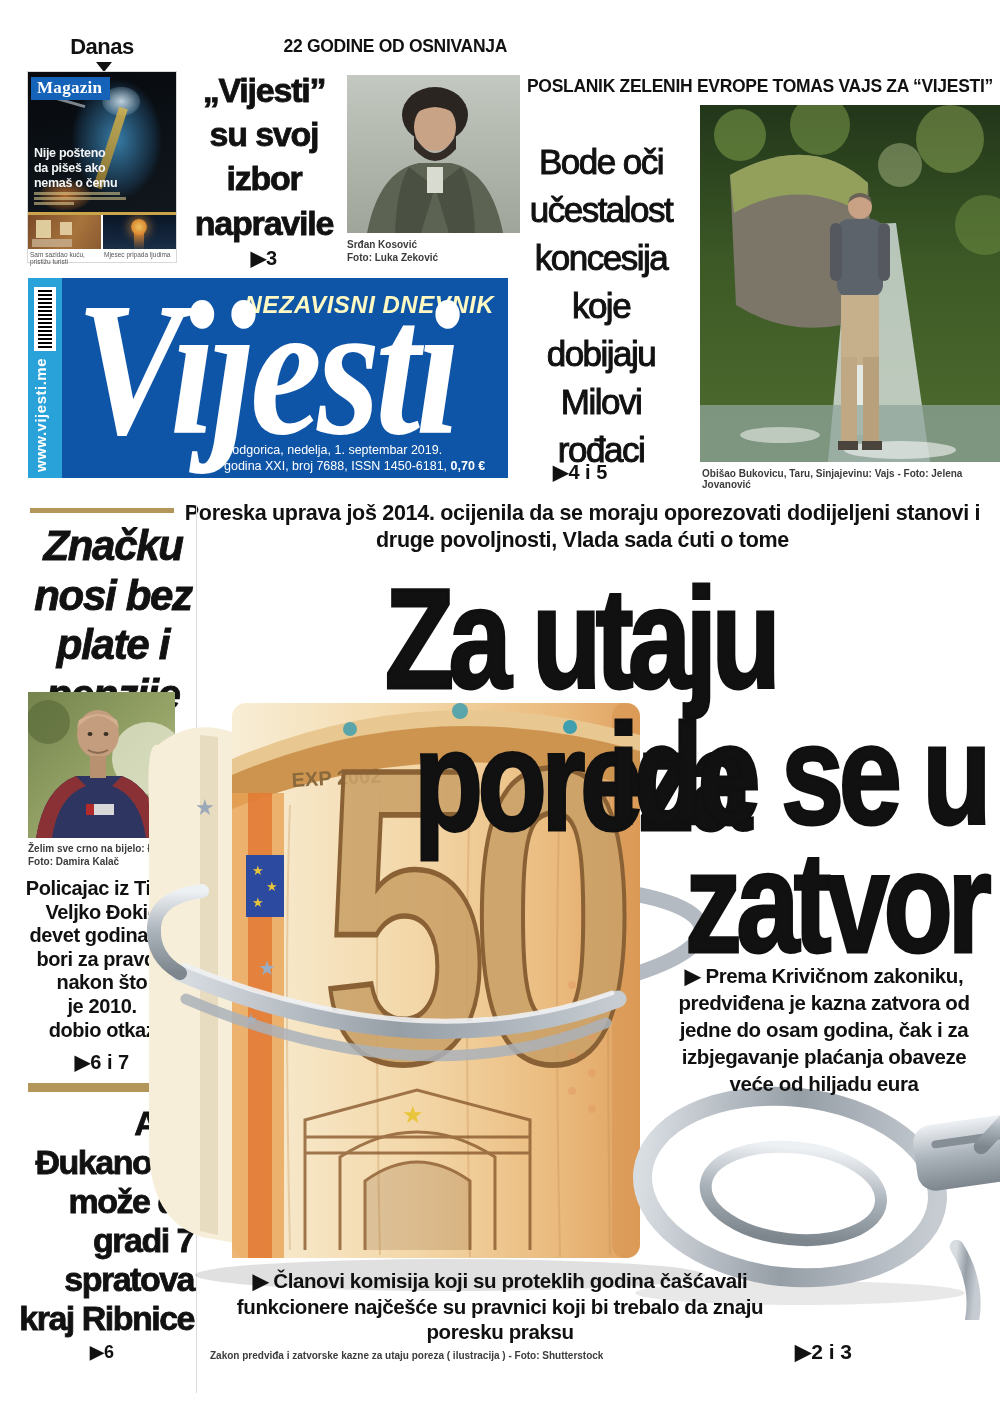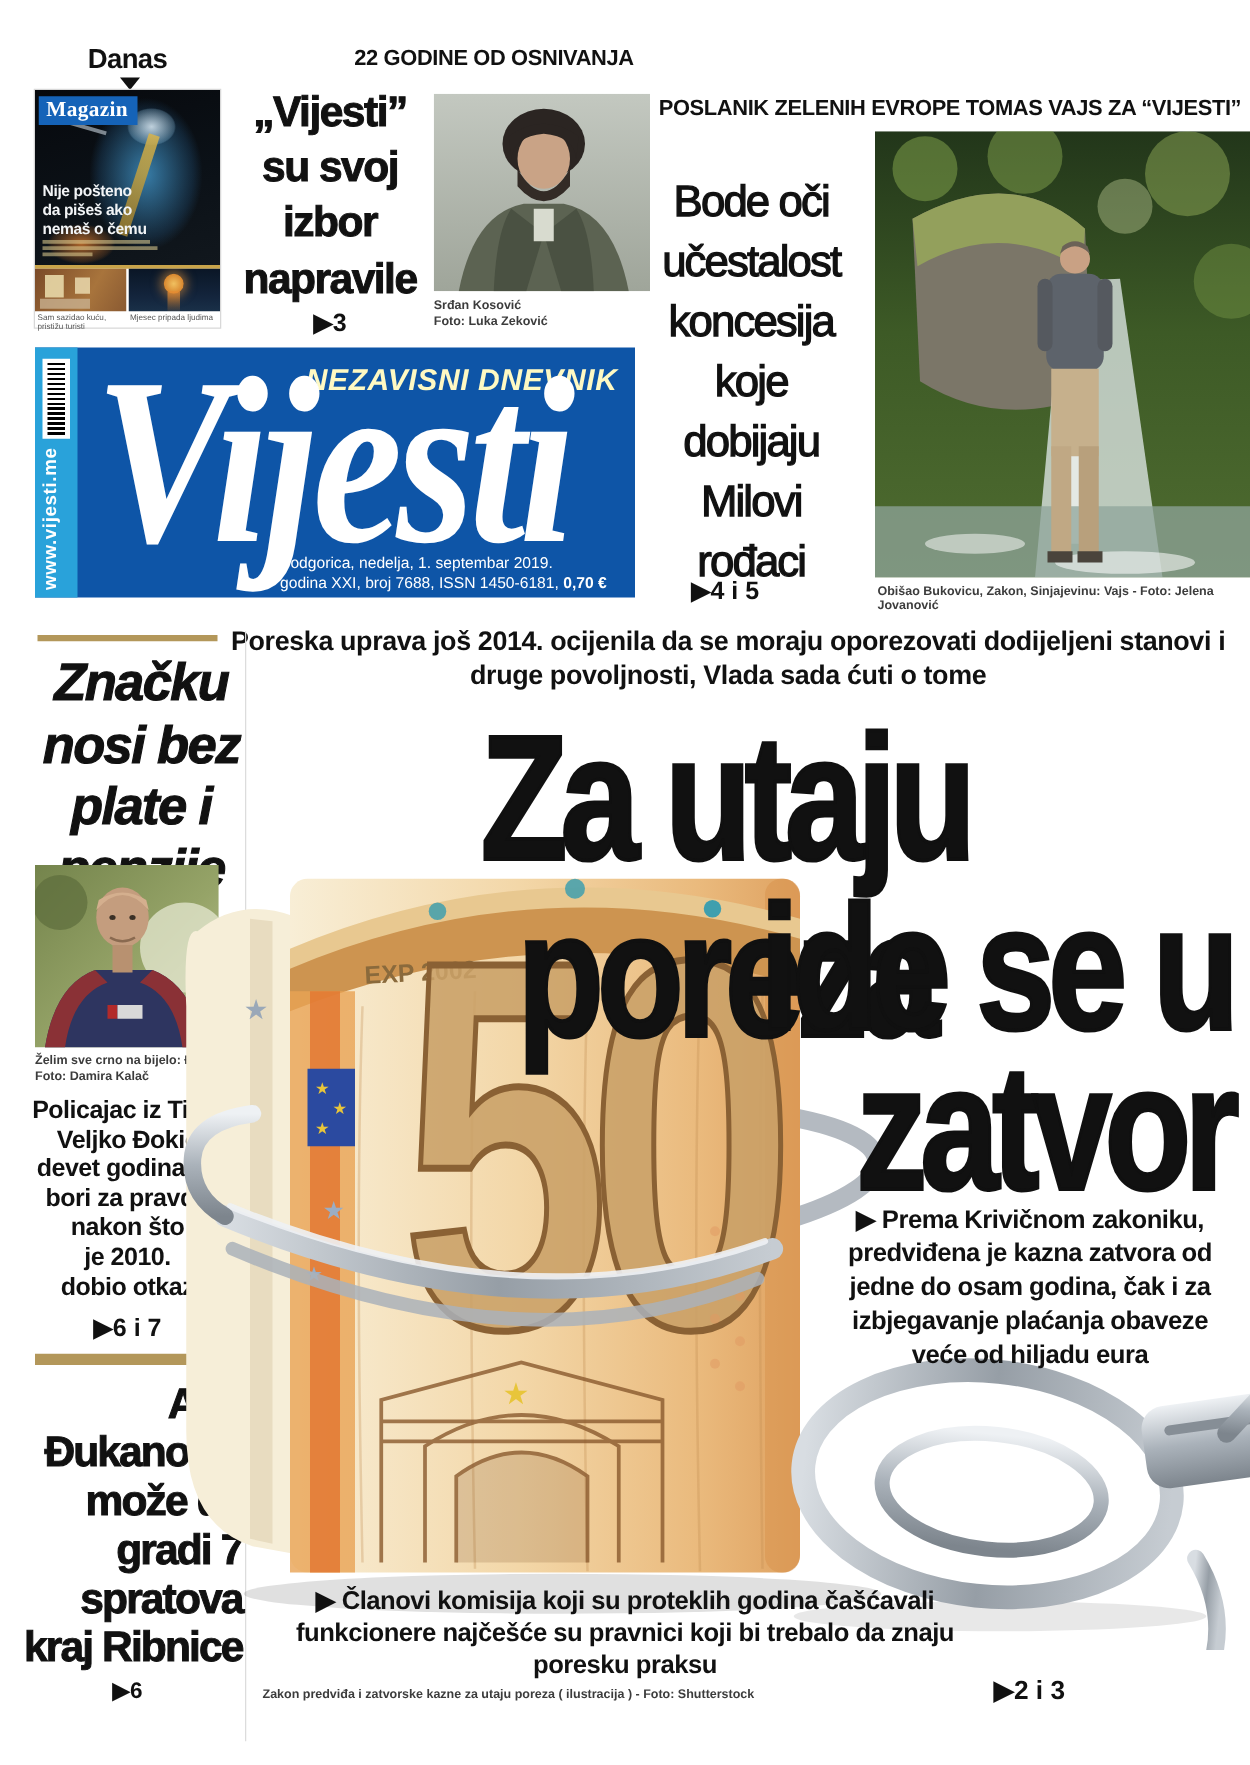--- a/index.html
+++ b/index.html
@@ -202,21 +202,21 @@
       <rect x="137" y="114" width="46" height="78" rx="12" fill="#5d636b"></rect>
       <rect x="130" y="118" width="12" height="58" rx="6" fill="#55595f"></rect>
       <rect x="178" y="118" width="12" height="58" rx="6" fill="#55595f"></rect>
       <rect x="141" y="190" width="38" height="70" fill="#c6b08c"></rect>
       <rect x="141" y="252" width="16" height="86" fill="#c0a884"></rect>
       <rect x="163" y="252" width="16" height="86" fill="#b8a07c"></rect>
       <rect x="138" y="336" width="20" height="9" fill="#4a443c"></rect>
       <rect x="162" y="336" width="20" height="9" fill="#4a443c"></rect>
     </g>
   </svg>
-  <div class="abs vajs-caption">Obišao Bukovicu, Zakon, Sinjajevinu: Vajs - Foto: Jelena Jovanović</div>
+  <div class="abs vajs-caption">Obišao Bukovicu, Taru, Sinjajevinu: Vajs - Foto: Jelena Jovanović</div>
 
   <div class="abs masthead">
     <div class="mh-strip">
       <div class="mh-barcode">
           <div></div>
         </div>
       <div class="mh-site">www.vijesti.me</div>
     </div>
     <div class="mh-tagline">NEZAVISNI DNEVNIK</div>
     <div class="mh-title">Vijesti</div>

